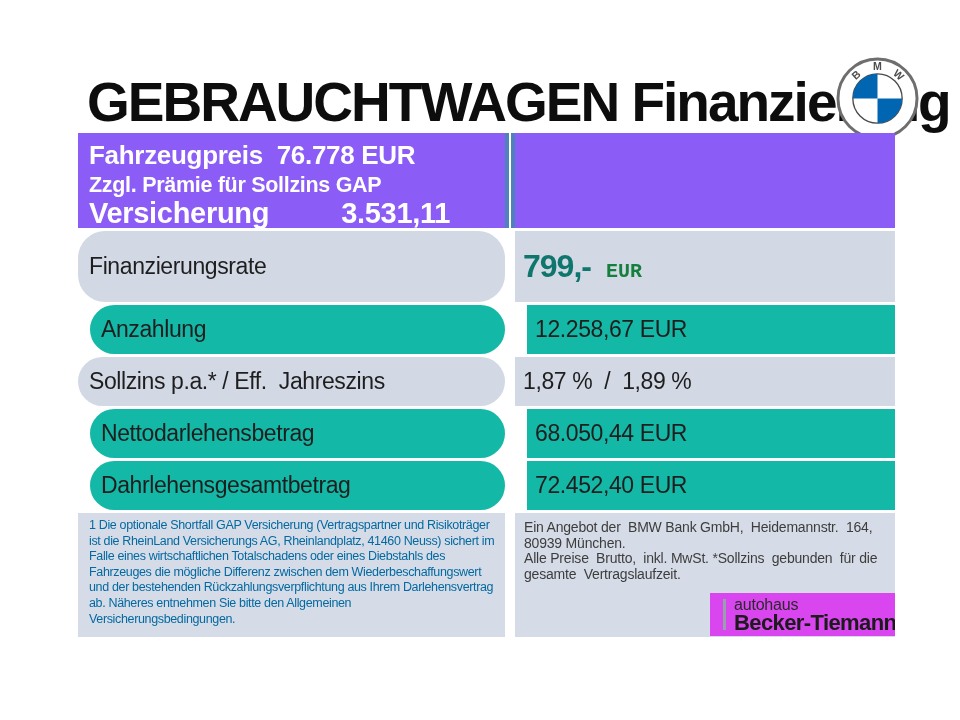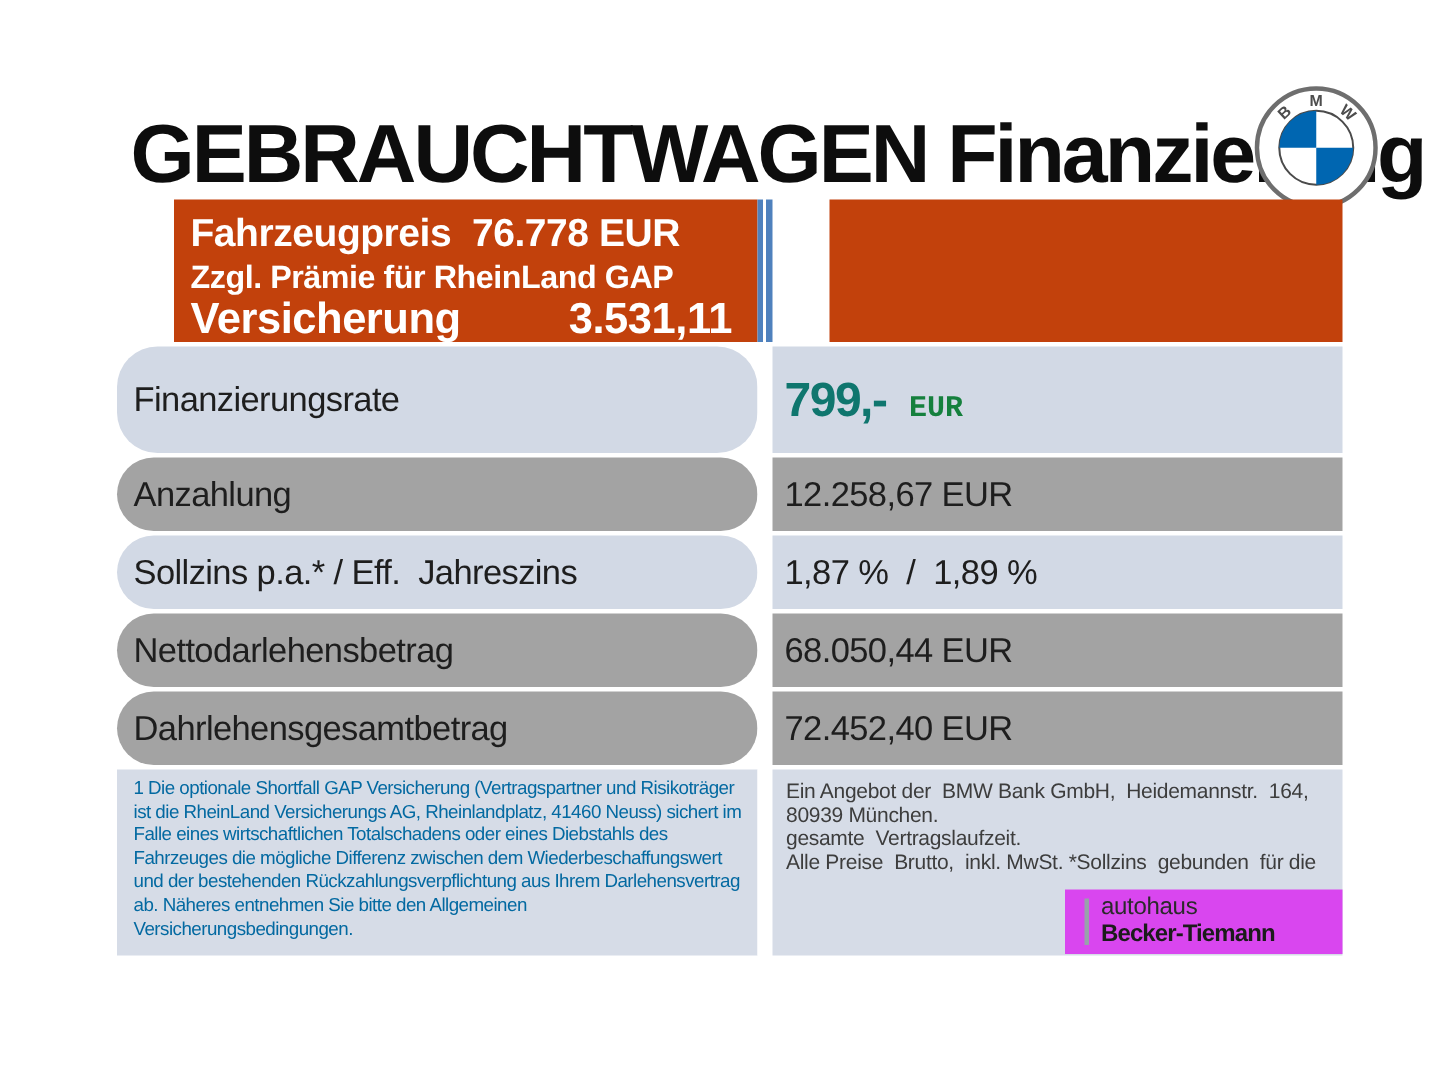--- a/index.html
+++ b/index.html
@@ -13,24 +13,24 @@
 
   .tbl{position:absolute;left:78px;top:133px;width:817px;}
   .row{display:grid;grid-template-columns:427px 10px 380px;margin-bottom:3px;}
   .h-header{height:95px;}
   .h-big{height:71px;}
   .h-std{height:49px;}
   .h-foot{height:124px;}
   .cell{overflow:hidden;}
   .gap{background:#ffffff;}
 
-  .row.header > .cell{background:#c2410c;margin-left:38px;}
+  .row.header > .cell{background:#8b5cf6;}
   .row.header > .gap{background:linear-gradient(to right,#4f81bd 0 4px,#ffffff 4px 6px,#4f81bd 6px 10px);}
   .row.dark  > .cell{background:#d2d9e5;}
-  .row.light > .cell{background:#a3a3a3;}
+  .row.light > .cell{background:#14b8a6;margin-left:12px;}
   .row.foot  > .cell{background:#d6dce7;}
 
   .hdr-left{color:#ffffff;font-weight:bold;padding:7px 6px 0 11px;}
   .hdr-l1{font-size:26px;line-height:31px;letter-spacing:-0.3px;white-space:pre-wrap;}
   .hdr-l2{font-size:21.5px;line-height:28px;letter-spacing:-0.3px;}
   .hdr-l3{font-size:29px;line-height:28px;letter-spacing:-0.3px;display:flex;}
   .hdr-l3 .v3{margin-left:72px;white-space:pre-wrap;}
 
   .lbl-cell{display:flex;align-items:center;padding-left:11px;
             font-size:23px;color:#1e1e1e;letter-spacing:-0.4px;white-space:pre-wrap;border-radius:27px;}
@@ -43,21 +43,21 @@
   .fn-left{padding:5px 10px 0 11px;font-size:12.5px;line-height:15.6px;
            letter-spacing:-0.35px;color:#0369a1;}
   .fn-right{position:relative;padding:7px 8px 0 9px;font-size:14px;line-height:15.5px;
             letter-spacing:-0.2px;color:#3d3d3d;}
   .fn-line{white-space:pre-wrap;}
 
   .dealer{position:absolute;right:-9px;bottom:1px;width:194px;height:43px;background:#d946ef;
           display:flex;align-items:center;}
   .dealer-bar{width:3px;height:31px;background:#98a1ab;margin:0 8px 0 13px;flex:0 0 auto;}
   .dealer-l1{font-size:16px;line-height:17px;color:#2a2a2a;letter-spacing:-0.2px;}
-  .dealer-l2{font-size:16px;line-height:20px;font-weight:bold;color:#1b1b1b;letter-spacing:-0.6px;}
+  .dealer-l2{font-size:22px;line-height:20px;font-weight:bold;color:#1b1b1b;letter-spacing:-0.6px;}
 </style>
 </head>
 <body>
 
 <div class="slide">
 
   <div class="title">GEBRAUCHTWAGEN Finanzierung</div>
 
   <svg class="bmw" viewBox="0 0 100 100">
     <circle cx="50" cy="50" r="46.5" fill="#ffffff" stroke="#6e6e6e" stroke-width="3.5"></circle>
@@ -67,21 +67,21 @@
     <text x="50" y="17" text-anchor="middle" font-size="12.5" font-weight="bold" fill="#4d4d4d" font-family="Liberation Sans, sans-serif" transform="rotate(-42 50 50)">B</text>
     <text x="50" y="17" text-anchor="middle" font-size="12.5" font-weight="bold" fill="#4d4d4d" font-family="Liberation Sans, sans-serif">M</text>
     <text x="50" y="17" text-anchor="middle" font-size="12.5" font-weight="bold" fill="#4d4d4d" font-family="Liberation Sans, sans-serif" transform="rotate(42 50 50)">W</text>
   </svg>
 
   <div class="tbl">
 
     <div class="row header h-header">
       <div class="cell hdr-left">
         <div class="hdr-l1">Fahrzeugpreis  76.778 EUR</div>
-        <div class="hdr-l2">Zzgl. Prämie für RheinLand GAP</div>
+        <div class="hdr-l2">Zzgl. Prämie für Sollzins GAP</div>
         <div class="hdr-l3">
           <span>Versicherung 1</span>
           <span class="v3">3.531,11 Euro</span>
         </div>
       </div>
       <div class="gap"></div>
       <div class="cell"></div>
     </div>
 
     <div class="row dark h-big">
@@ -137,22 +137,22 @@
         <span>72.452,40 EUR</span>
       </div>
     </div>
 
     <div class="row foot h-foot">
       <div class="cell fn-left">1 Die optionale Shortfall GAP Versicherung (Vertragspartner und Risikoträger ist die RheinLand Versicherungs AG, Rheinlandplatz, 41460 Neuss) sichert im Falle eines wirtschaftlichen Totalschadens oder eines Diebstahls des Fahrzeuges die mögliche Differenz zwischen dem Wiederbeschaffungswert und der bestehenden Rückzahlungsverpflichtung aus Ihrem Darlehensvertrag ab. Näheres entnehmen Sie bitte den Allgemeinen Versicherungsbedingungen.</div>
       <div class="gap"></div>
       <div class="cell fn-right">
         <div class="fn-line">Ein Angebot der  BMW Bank GmbH,  Heidemannstr.  164,</div>
         <div class="fn-line">80939 München.</div>
+        <div class="fn-line">Alle Preise  Brutto,  inkl. MwSt. *Sollzins  gebunden  für die</div>
         <div class="fn-line">gesamte  Vertragslaufzeit.</div>
-        <div class="fn-line">Alle Preise  Brutto,  inkl. MwSt. *Sollzins  gebunden  für die</div>
         <div class="dealer">
           <div class="dealer-bar"></div>
           <div>
             <div class="dealer-l1">autohaus</div>
             <div class="dealer-l2">Becker-Tiemann</div>
           </div>
         </div>
       </div>
     </div>
 

